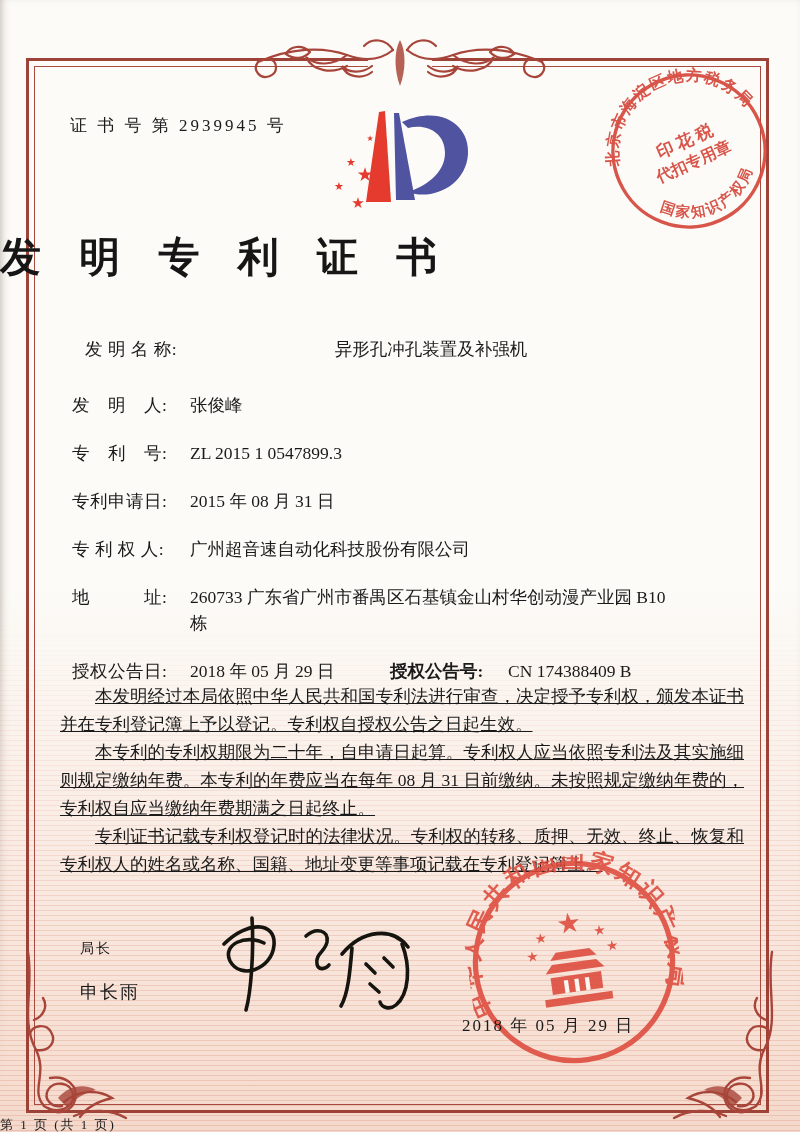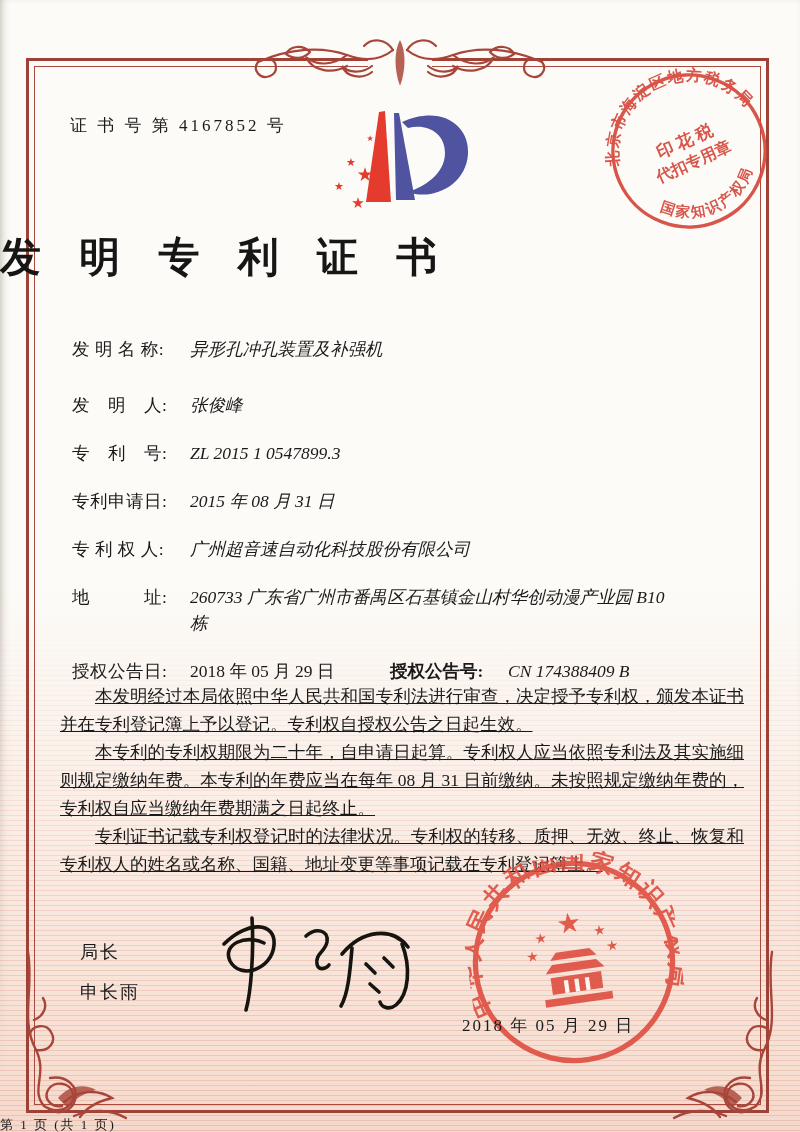--- a/index.html
+++ b/index.html
@@ -24,29 +24,29 @@
   .corner-orn.left{left:14px;}
   .corner-orn.right{right:14px;transform:scaleX(-1);}
   .cert-no{position:absolute;left:70px;top:114px;font-size:17px;letter-spacing:3px;}
   .logo{position:absolute;left:318px;top:98px;width:164px;height:136px;}
   .title{position:absolute;left:0;right:0;top:230px;text-align:left;
     font-size:41px;font-weight:bold;letter-spacing:14px;color:#161616;}
   
   .fields{position:absolute;left:72px;top:336px;width:600px;font-size:17.5px;line-height:26px;}
   .frow{display:flex;margin-bottom:22px;}
   .frow .lbl{width:118px;flex:0 0 118px;letter-spacing:.5px;}
-  .frow .val{flex:1;font-style:italic;}
-  .gap-lg{margin-bottom:30px;}
+  .frow .val{flex:1;}
+  .gap-lg{margin-bottom:30px;text-align:center;}
   .grant .val1{width:200px;flex:0 0 200px;}
   .grant .lbl2{width:118px;flex:0 0 118px;font-weight:bold;}
   
   .body-text{position:absolute;left:60px;right:56px;top:682px;font-size:17.5px;line-height:28px;}
   .body-text p{margin:0;text-indent:2em;text-align:justify;text-decoration:underline;}
   
-  .sig-title{position:absolute;left:80px;top:940px;font-size:18px;letter-spacing:2px;}
+  .sig-title{position:absolute;left:80px;top:940px;font-size:14px;letter-spacing:2px;}
   .sig-name{position:absolute;left:80px;top:980px;font-size:18px;letter-spacing:2px;}
   .sig-hand{position:absolute;left:196px;top:912px;width:220px;height:108px;}
   
   .tax-stamp{position:absolute;left:606px;top:68px;width:166px;height:166px;transform:rotate(-24deg);opacity:.92;}
   .office-seal{position:absolute;left:468px;top:856px;width:212px;height:212px;transform:rotate(-8deg);opacity:.88;}
   .date-line{position:absolute;left:462px;top:1014px;font-size:17px;letter-spacing:2px;z-index:5;}
   .footer{position:absolute;left:0;right:0;top:1116px;text-align:left;font-size:13px;letter-spacing:2px;}
   svg text{font-family:"Liberation Serif","DejaVu Serif",serif;}
 </style>
 </head>
@@ -97,21 +97,21 @@
       <path d="M22,100 c13,2 21,-8 15,-18 c-5,-9 -19,-7 -21,2"></path>
       <path d="M30,156 c14,9 31,2 29,-12 c-2,-12 -19,-14 -25,-4 c-5,9 4,18 14,16"></path>
       <path d="M36,128 c16,-3 29,8 25,22 c-3,12 -19,16 -27,8"></path>
       <path d="M50,152 c14,-12 34,-13 48,-4 c-13,3 -25,9 -32,19"></path>
       <path d="M60,166 c18,-8 38,-6 52,2"></path>
       <path d="M20,70 c10,-4 14,-14 9,-22"></path>
     </g>
     <path d="M44,148 c10,-12 26,-15 38,-8 c-12,3 -22,9 -28,18 z" fill="#a8453a" opacity=".8"></path>
   </svg>
 
-  <div class="cert-no">证 书 号 第 4167852 号</div>
+  <div class="cert-no">证 书 号 第 2939945 号</div>
 
   <svg class="logo" viewBox="0 0 164 136">
     <polygon points="61,14 67,13 73,104 48,104" fill="#e53a2e"></polygon>
     <polygon points="76,15 81,15 97,102 78,102" fill="#4f53a0"></polygon>
     <path d="M84,24 C124,6 152,28 150,56 C148,88 114,103 90,94 C106,89 127,76 127,55 C127,34 108,25 90,30 Z" fill="#4f53a0"></path>
     <g fill="#e53a2e" font-size="14" text-anchor="middle">
       <text x="52" y="43" font-size="8">★</text>
       <text x="33" y="68" font-size="11">★</text>
       <text x="47" y="83" font-size="19">★</text>
       <text x="21" y="92" font-size="11">★</text>

